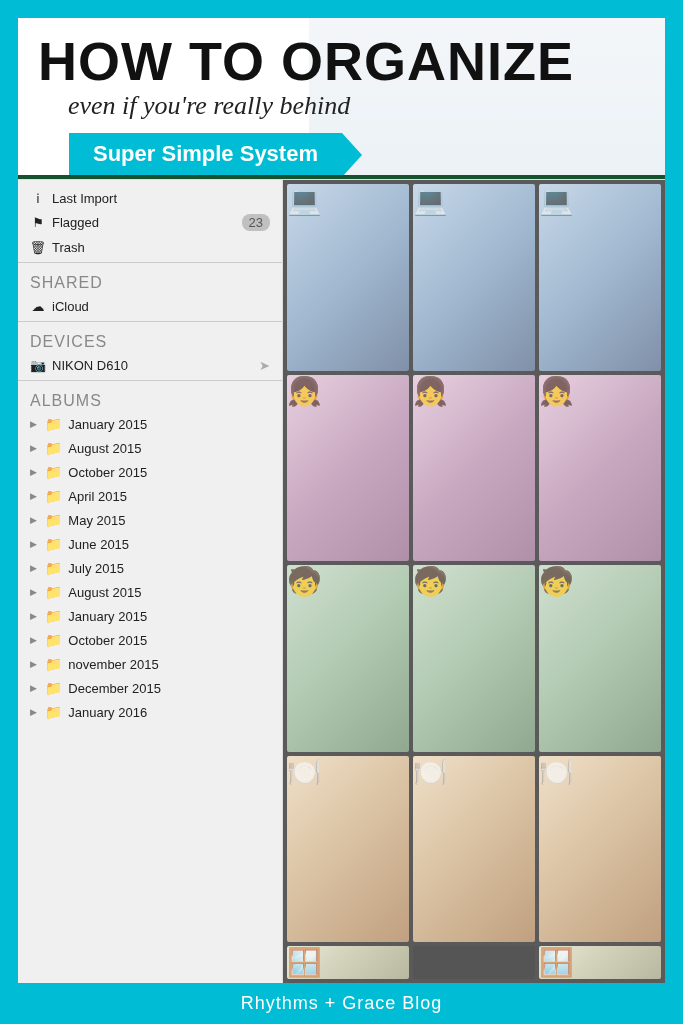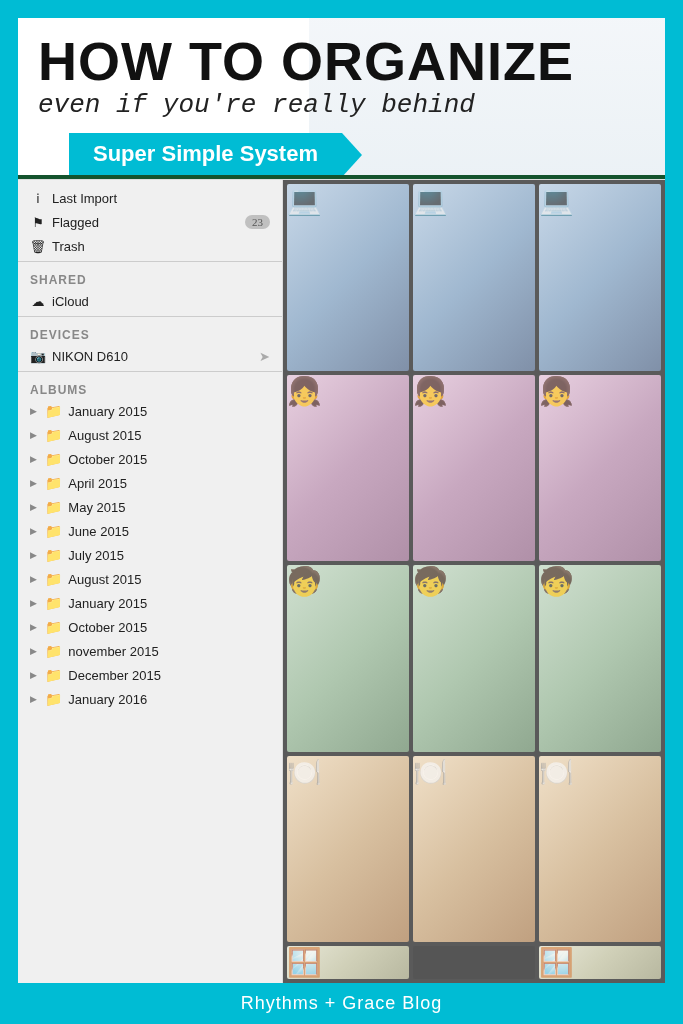--- a/index.html
+++ b/index.html
@@ -40,24 +40,25 @@
       text-transform: uppercase;
       color: #111;
       font-family: Impact, Arial Black, sans-serif;
       letter-spacing: 1px;
     }
 
     .title-sub {
       font-size: 26px;
       font-weight: 400;
       color: #222;
-      font-family: Liberation Mono, monospace;
+      font-family: Liberation Serif, serif;
       font-style: italic;
       margin-top: 2px;
       line-height: 1.2;
+      margin-left: 30px;
     }
 
     
     .banner-wrapper {
       position: relative;
       margin-top: 8px;
       z-index: 3;
       margin-left: 41px;
     }
 
@@ -105,46 +106,45 @@
 
     .sidebar-item {
       display: flex;
       align-items: center;
       padding: 4px 12px;
       cursor: pointer;
       gap: 6px;
     }
 
     .sidebar-section-label {
-      font-size: 12px;
-      font-weight: 700;
+      font-size: 16px;
+      font-weight: 400;
       color: #888;
       text-transform: uppercase;
       letter-spacing: 1px;
       padding: 8px 12px 2px 12px;
     }
 
     .sidebar-icon {
       width: 16px;
       height: 16px;
       display: flex;
       align-items: center;
       justify-content: center;
       font-size: 13px;
       flex-shrink: 0;
     }
 
     .badge {
       margin-left: auto;
       background: #c0c0c0;
       border-radius: 8px;
-      font-size: 11px;
+      font-size: 13px;
       padding: 1px 7px;
       color: #555;
-      font-family: Liberation Serif, serif;
     }
 
     .arrow {
       font-size: 9px;
       color: #888;
       margin-right: 2px;
     }
 
     .folder-icon {
       color: #6a9fd8;

